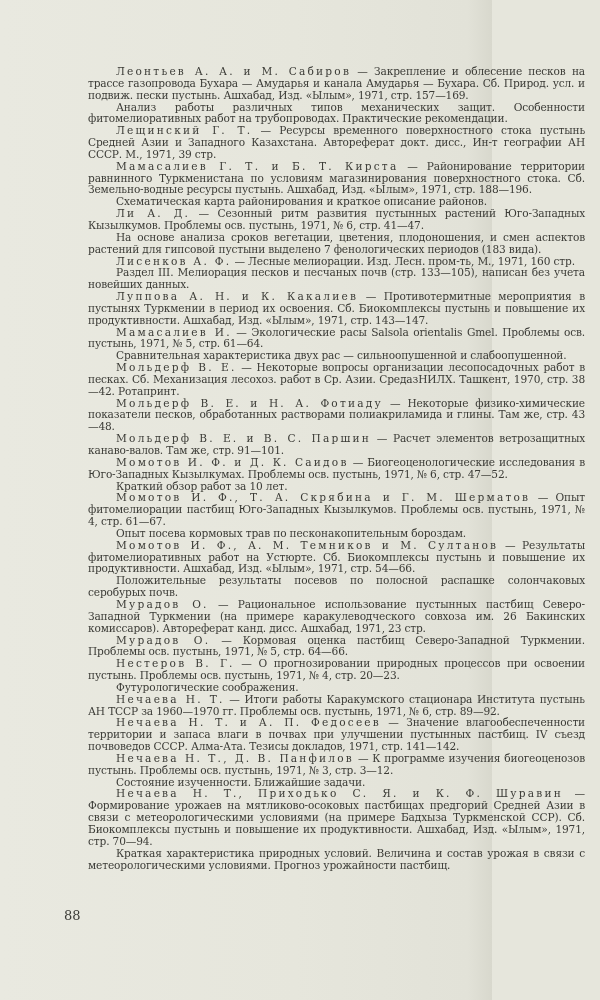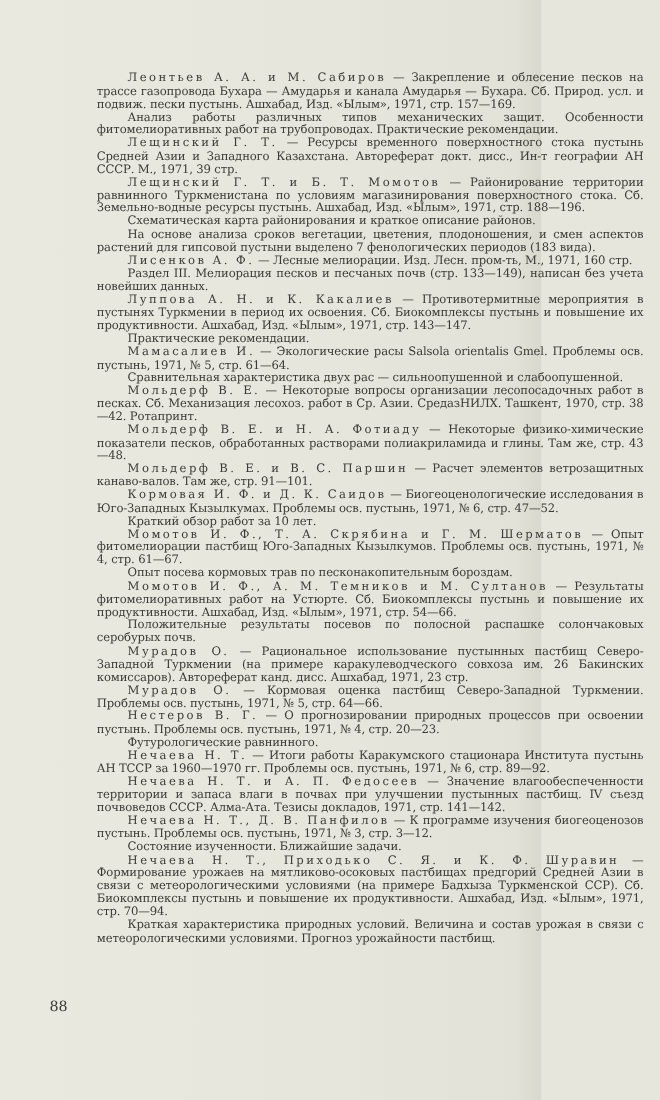--- a/index.html
+++ b/index.html
@@ -18,54 +18,54 @@
     position: absolute;
     left: 88px; top: 66px; width: 497px;
     font-size: 10.6px;
     line-height: 11.85px;
     text-align: justify;
     letter-spacing: -0.15px;
   }
   .p { margin: 0; text-indent: 28px; }
   .sp { letter-spacing: 2.2px; }
   .pagenum {
-    position: absolute; left: 45px; top: 908px;
+    position: absolute; left: 64px; top: 908px;
     font-size: 13px; color: #3b3b36;
   }
 </style>
 </head>
 <body>
 
 <div class="page">
   <div class="text">
     <p class="p"><span class="sp">Леонтьев А. А. и М. Сабиров</span><span> — Закрепление и облесение песков на трассе газопровода Бухара — Амударья и канала Амударья — Бухара. Сб. Природ. усл. и подвиж. пески пустынь. Ашхабад, Изд. «Ылым», 1971, стр. 157—169.</span></p>
     <p class="p"><span>Анализ работы различных типов механических защит. Особенности фитомелиоративных работ на трубопроводах. Практические рекомендации.</span></p>
     <p class="p"><span class="sp">Лещинский Г. Т.</span><span> — Ресурсы временного поверхностного стока пустынь Средней Азии и Западного Казахстана. Автореферат докт. дисс., Ин-т географии АН СССР. М., 1971, 39 стр.</span></p>
-    <p class="p"><span class="sp">Лещинский Г. Т. и Б. Т. Момотов</span><span> — Районирование территории равнинного Туркменистана по условиям магазинирования поверхностного стока. Сб. Земельно-водные ресурсы пустынь. Ашхабад, Изд. «Ылым», 1971, стр. 188—196.</span></p>
+    <p class="p"><span class="sp">Мамасалиев Г. Т. и Б. Т. Кирста</span><span> — Районирование территории равнинного Туркменистана по условиям магазинирования поверхностного стока. Сб. Земельно-водные ресурсы пустынь. Ашхабад, Изд. «Ылым», 1971, стр. 188—196.</span></p>
     <p class="p"><span>Схематическая карта районирования и краткое описание районов.</span></p>
+    <p class="p"><span class="sp">Ли А. Д.</span><span> — Сезонный ритм развития пустынных растений Юго-Западных Кызылкумов. Проблемы осв. пустынь, 1971, № 6, стр. 41—47.</span></p>
     <p class="p"><span>На основе анализа сроков вегетации, цветения, плодоношения, и смен аспектов растений для гипсовой пустыни выделено 7 фенологических периодов (183 вида).</span></p>
     <p class="p"><span class="sp">Лисенков А. Ф.</span><span> — Лесные мелиорации. Изд. Лесн. пром-ть, М., 1971, 160 стр.</span></p>
-    <p class="p"><span>Раздел III. Мелиорация песков и песчаных почв (стр. 133—149), написан без учета новейших данных.</span></p>
+    <p class="p"><span>Раздел III. Мелиорация песков и песчаных почв (стр. 133—105), написан без учета новейших данных.</span></p>
     <p class="p"><span class="sp">Луппова А. Н. и К. Какалиев</span><span> — Противотермитные мероприятия в пустынях Туркмении в период их освоения. Сб. Биокомплексы пустынь и повышение их продуктивности. Ашхабад, Изд. «Ылым», 1971, стр. 143—147.</span></p>
-    <p class="p"><span>Практические рекомендации.</span></p>
     <p class="p"><span class="sp">Мамасалиев И.</span><span> — Экологические расы Salsola orientalis Gmel. Проблемы осв. пустынь, 1971, № 5, стр. 61—64.</span></p>
     <p class="p"><span>Сравнительная характеристика двух рас — сильноопушенной и слабоопушенной.</span></p>
     <p class="p"><span class="sp">Мольдерф В. Е.</span><span> — Некоторые вопросы организации лесопосадочных работ в песках. Сб. Механизация лесохоз. работ в Ср. Азии. СредазНИЛХ. Ташкент, 1970, стр. 38—42. Ротапринт.</span></p>
     <p class="p"><span class="sp">Мольдерф В. Е. и Н. А. Фотиаду</span><span> — Некоторые физико-химические показатели песков, обработанных растворами полиакриламида и глины. Там же, стр. 43—48.</span></p>
     <p class="p"><span class="sp">Мольдерф В. Е. и В. С. Паршин</span><span> — Расчет элементов ветрозащитных канаво-валов. Там же, стр. 91—101.</span></p>
-    <p class="p"><span class="sp">Кормовая И. Ф. и Д. К. Саидов</span><span> — Биогеоценологические исследования в Юго-Западных Кызылкумах. Проблемы осв. пустынь, 1971, № 6, стр. 47—52.</span></p>
+    <p class="p"><span class="sp">Момотов И. Ф. и Д. К. Саидов</span><span> — Биогеоценологические исследования в Юго-Западных Кызылкумах. Проблемы осв. пустынь, 1971, № 6, стр. 47—52.</span></p>
     <p class="p"><span>Краткий обзор работ за 10 лет.</span></p>
     <p class="p"><span class="sp">Момотов И. Ф., Т. А. Скрябина и Г. М. Шерматов</span><span> — Опыт фитомелиорации пастбищ Юго-Западных Кызылкумов. Проблемы осв. пустынь, 1971, № 4, стр. 61—67.</span></p>
     <p class="p"><span>Опыт посева кормовых трав по песконакопительным бороздам.</span></p>
     <p class="p"><span class="sp">Момотов И. Ф., А. М. Темников и М. Султанов</span><span> — Результаты фитомелиоративных работ на Устюрте. Сб. Биокомплексы пустынь и повышение их продуктивности. Ашхабад, Изд. «Ылым», 1971, стр. 54—66.</span></p>
     <p class="p"><span>Положительные результаты посевов по полосной распашке солончаковых серобурых почв.</span></p>
     <p class="p"><span class="sp">Мурадов О.</span><span> — Рациональное использование пустынных пастбищ Северо-Западной Туркмении (на примере каракулеводческого совхоза им. 26 Бакинских комиссаров). Автореферат канд. дисс. Ашхабад, 1971, 23 стр.</span></p>
     <p class="p"><span class="sp">Мурадов О.</span><span> — Кормовая оценка пастбищ Северо-Западной Туркмении. Проблемы осв. пустынь, 1971, № 5, стр. 64—66.</span></p>
     <p class="p"><span class="sp">Нестеров В. Г.</span><span> — О прогнозировании природных процессов при освоении пустынь. Проблемы осв. пустынь, 1971, № 4, стр. 20—23.</span></p>
-    <p class="p"><span>Футурологические равнинного.</span></p>
+    <p class="p"><span>Футурологические соображения.</span></p>
     <p class="p"><span class="sp">Нечаева Н. Т.</span><span> — Итоги работы Каракумского стационара Института пустынь АН ТССР за 1960—1970 гг. Проблемы осв. пустынь, 1971, № 6, стр. 89—92.</span></p>
     <p class="p"><span class="sp">Нечаева Н. Т. и А. П. Федосеев</span><span> — Значение влагообеспеченности территории и запаса влаги в почвах при улучшении пустынных пастбищ. IV съезд почвоведов СССР. Алма-Ата. Тезисы докладов, 1971, стр. 141—142.</span></p>
     <p class="p"><span class="sp">Нечаева Н. Т., Д. В. Панфилов</span><span> — К программе изучения биогеоценозов пустынь. Проблемы осв. пустынь, 1971, № 3, стр. 3—12.</span></p>
     <p class="p"><span>Состояние изученности. Ближайшие задачи.</span></p>
     <p class="p"><span class="sp">Нечаева Н. Т., Приходько С. Я. и К. Ф. Шуравин</span><span> — Формирование урожаев на мятликово-осоковых пастбищах предгорий Средней Азии в связи с метеорологическими условиями (на примере Бадхыза Туркменской ССР). Сб. Биокомплексы пустынь и повышение их продуктивности. Ашхабад, Изд. «Ылым», 1971, стр. 70—94.</span></p>
     <p class="p"><span>Краткая характеристика природных условий. Величина и состав урожая в связи с метеорологическими условиями. Прогноз урожайности пастбищ.</span></p>
   </div>
   <div class="pagenum">88</div>
 </div>
 

